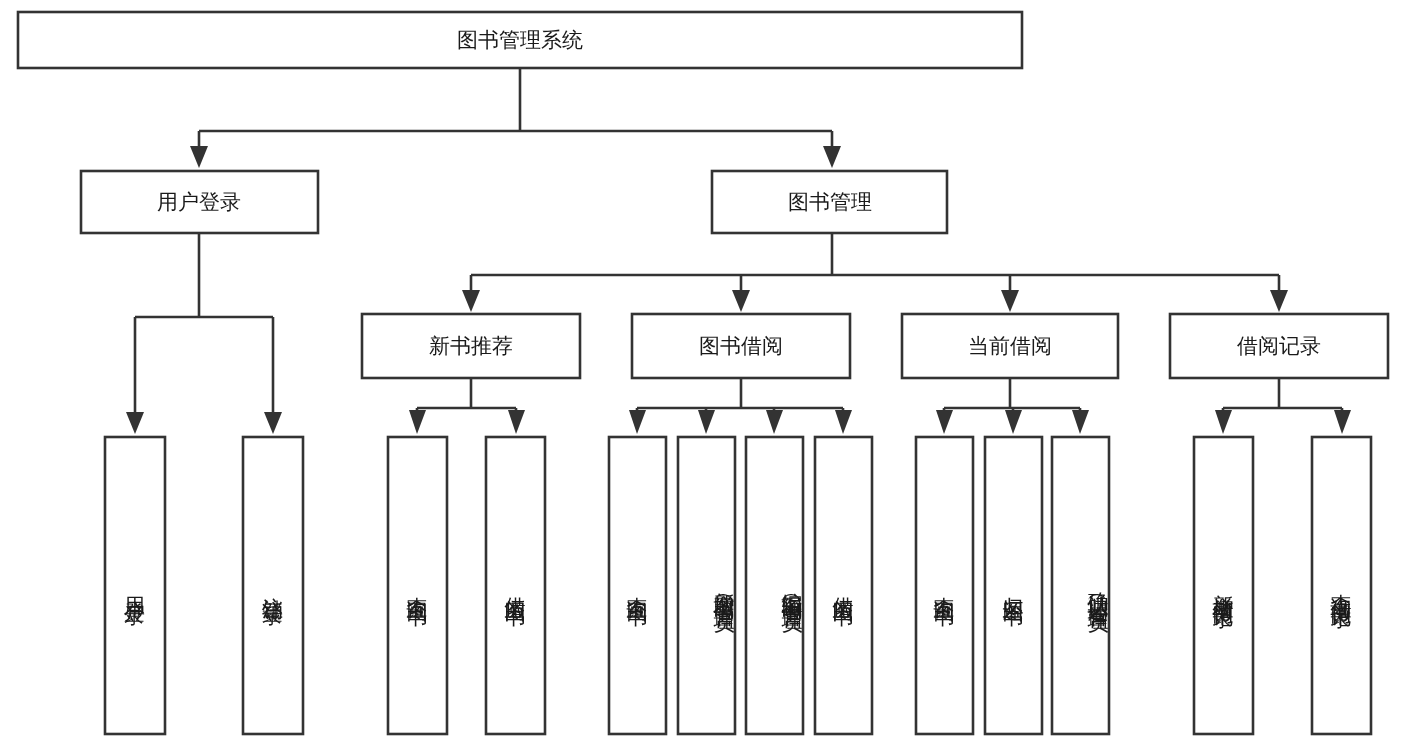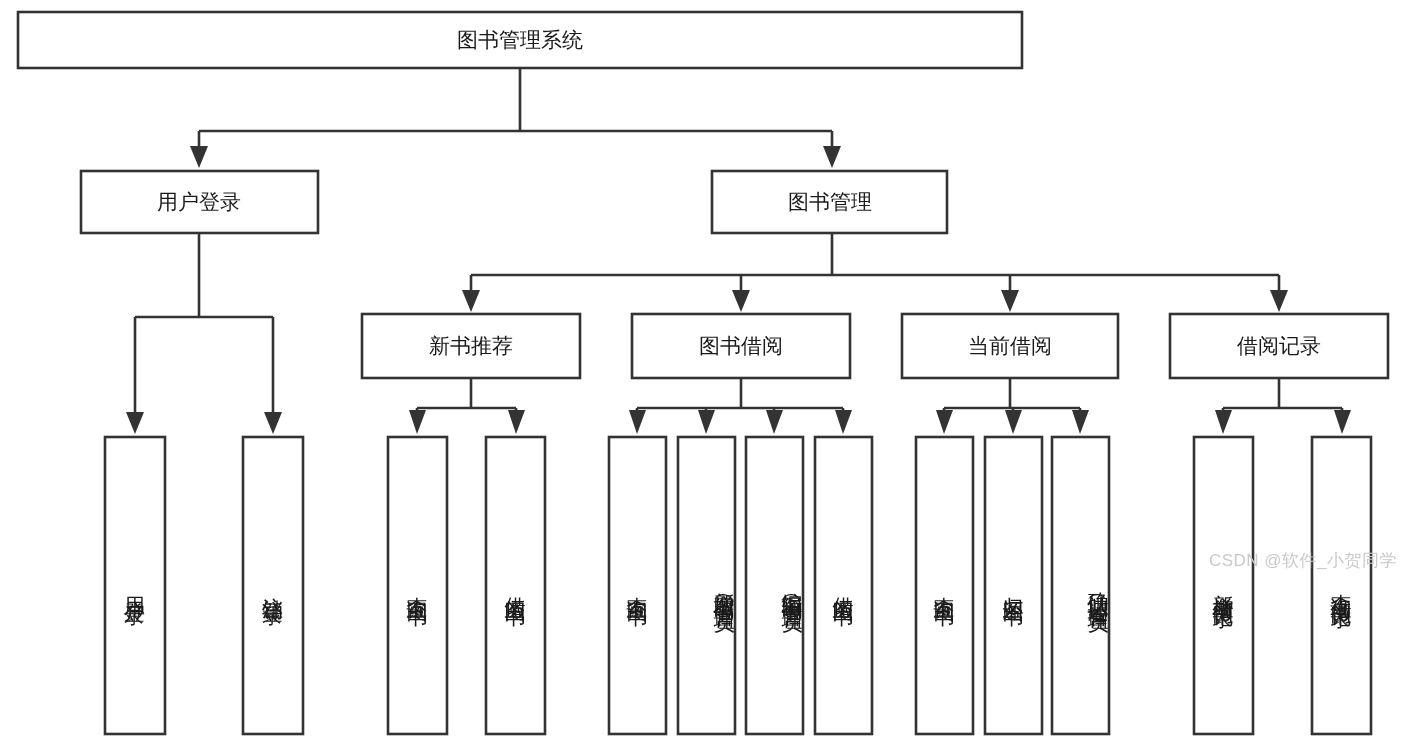--- a/index.html
+++ b/index.html
@@ -209,15 +209,14 @@
   <div class="leaf-label" style="left:609px;  top:437px; width:57px; height:297px;">查询图书</div>
   <div class="leaf-label" style="left:678px;  top:437px; width:57px; height:297px; align-items:flex-start; padding-top:6px; box-sizing:border-box;">新增图书（管理员）</div>
   <div class="leaf-label" style="left:746px;  top:437px; width:57px; height:297px; align-items:flex-start; padding-top:6px; box-sizing:border-box;">编辑图书（管理员）</div>
   <div class="leaf-label" style="left:815px;  top:437px; width:57px; height:297px;">借阅图书</div>
   <div class="leaf-label" style="left:916px;  top:437px; width:57px; height:297px;">查询图书</div>
   <div class="leaf-label" style="left:985px;  top:437px; width:57px; height:297px;">归还图书</div>
   <div class="leaf-label" style="left:1052px; top:437px; width:57px; height:297px; align-items:flex-start; padding-top:6px; box-sizing:border-box;">确认归还（管理员）</div>
   <div class="leaf-label" style="left:1194px; top:437px; width:59px; height:297px;">新增借阅记录</div>
   <div class="leaf-label" style="left:1312px; top:437px; width:59px; height:297px;">查询借阅记录</div>
 
-  <div class="watermark">CSDN @软件_小贺同学</div>
 
 </div>
 
 </body></html>

